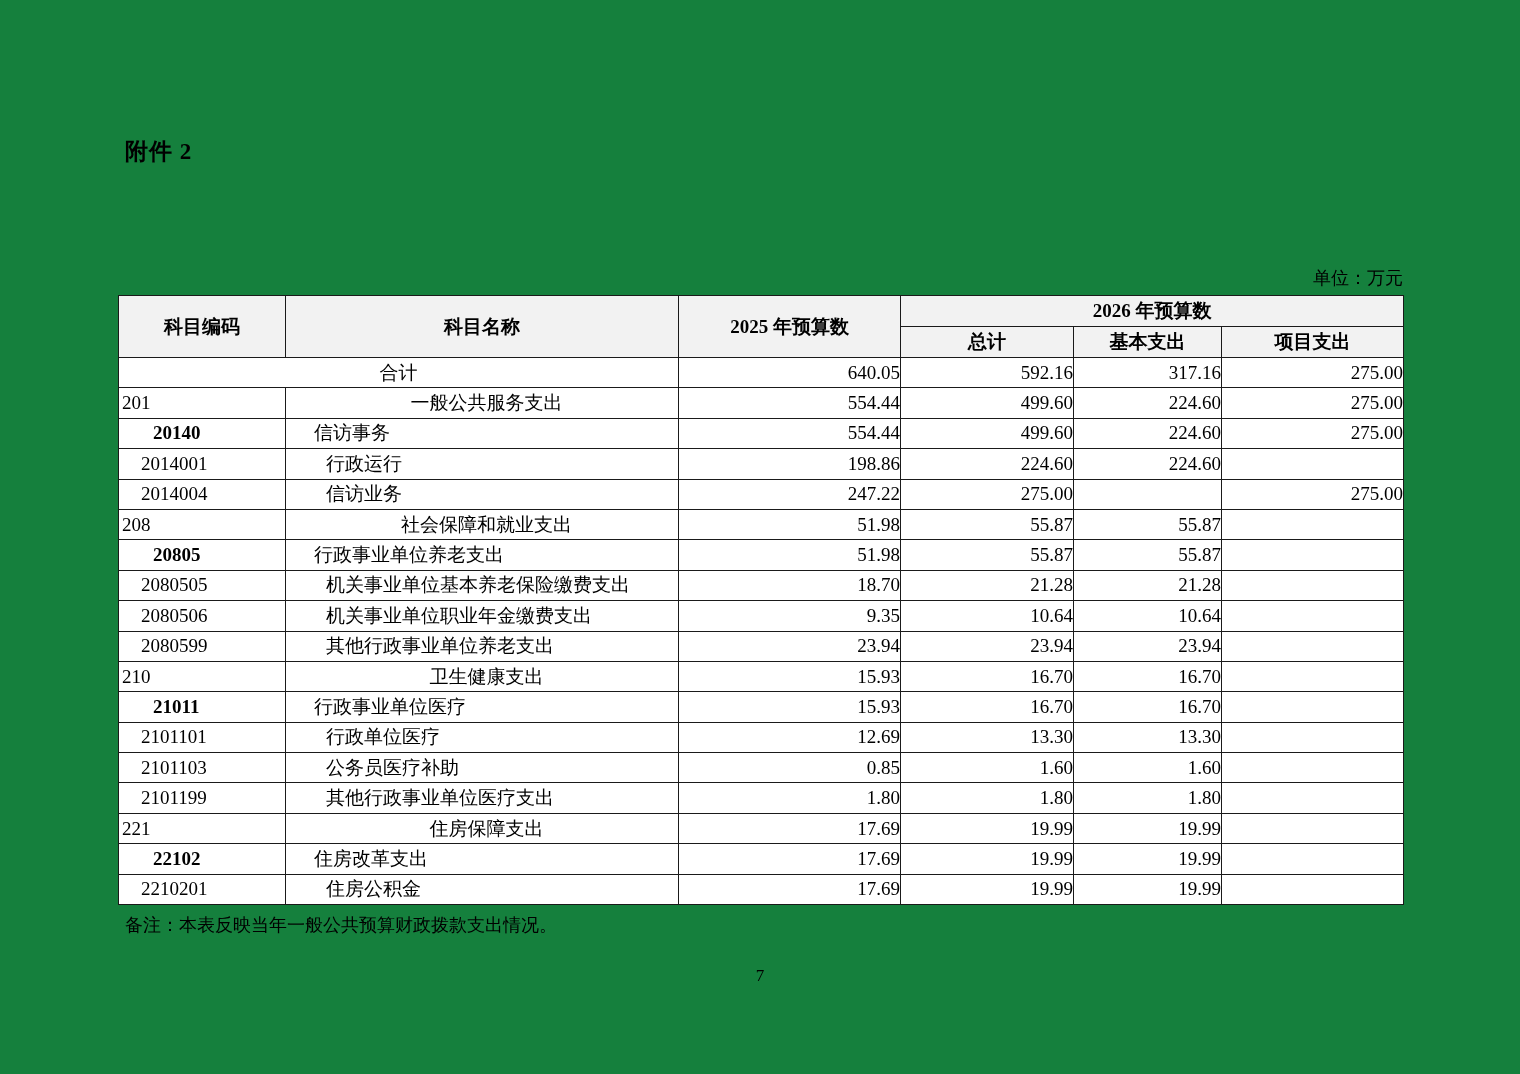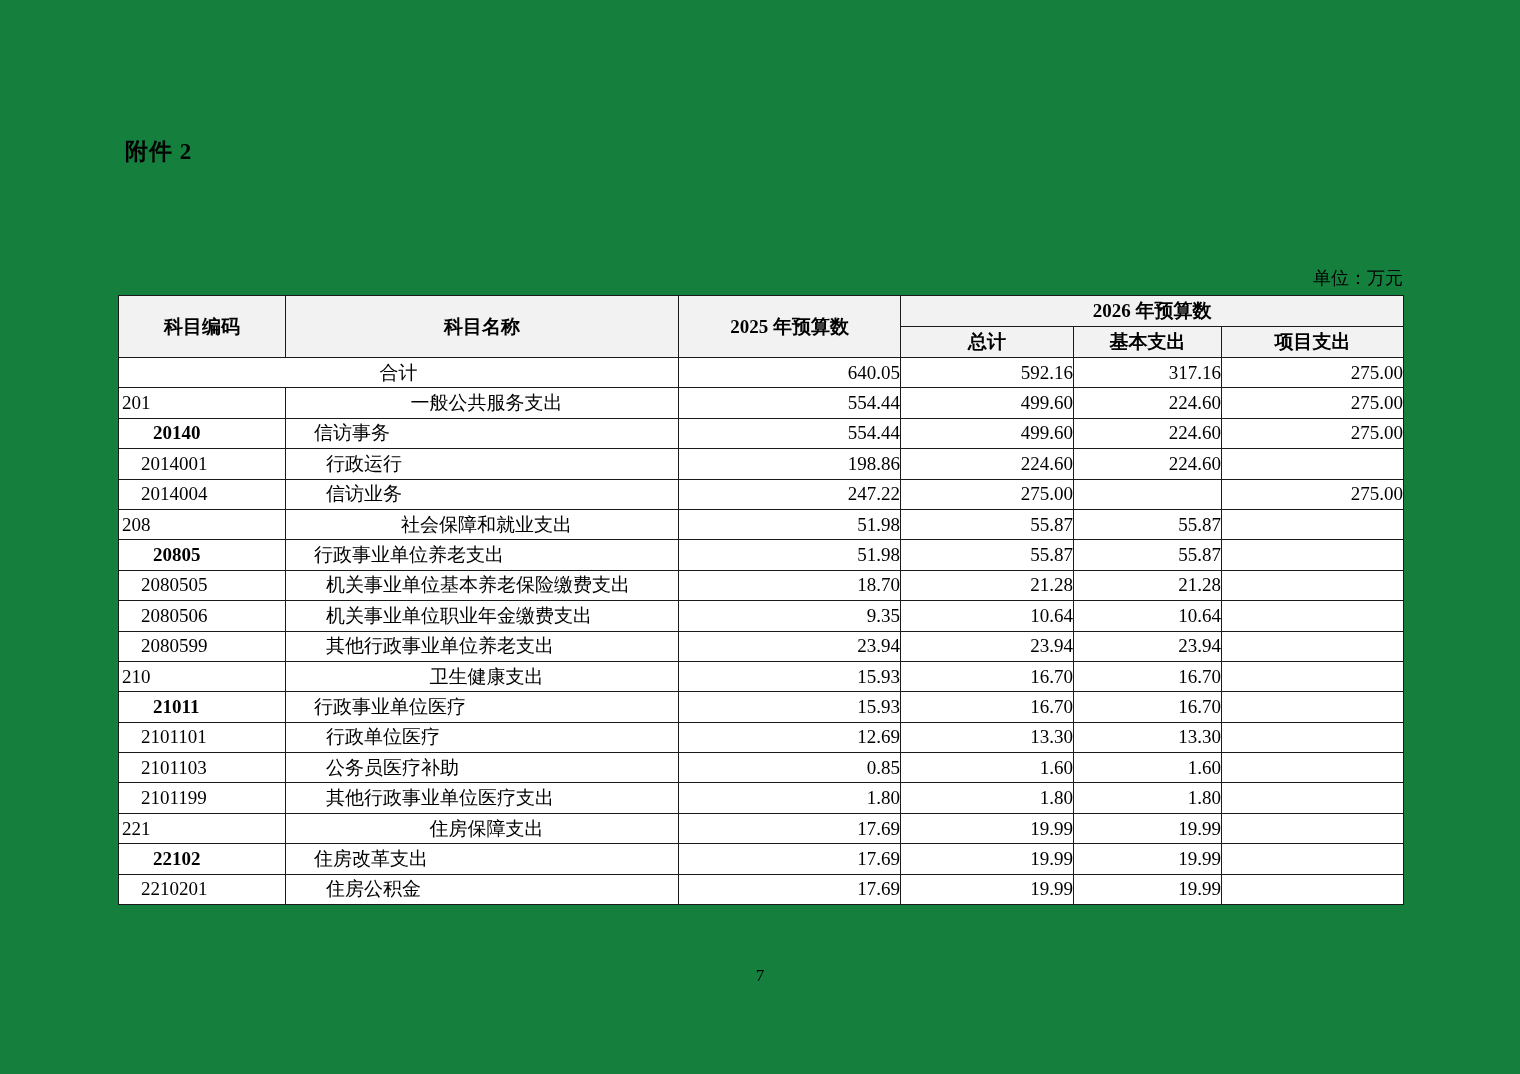--- a/index.html
+++ b/index.html
@@ -274,16 +274,17 @@
           <td class="cell-code lvl3">2210201</td>
           <td class="cell-name lvl3">住房公积金</td>
           <td class="cell-num">17.69</td>
           <td class="cell-num">19.99</td>
           <td class="cell-num">19.99</td>
           <td class="cell-num"></td>
         </tr>
       </tbody>
   </table>
 
+  <div class="footer-note">备注：本表反映当年一般公共预算财政拨款支出情况。</div>
 
   <div class="page-number">7</div>
 
 </div>
 
 </body></html>

